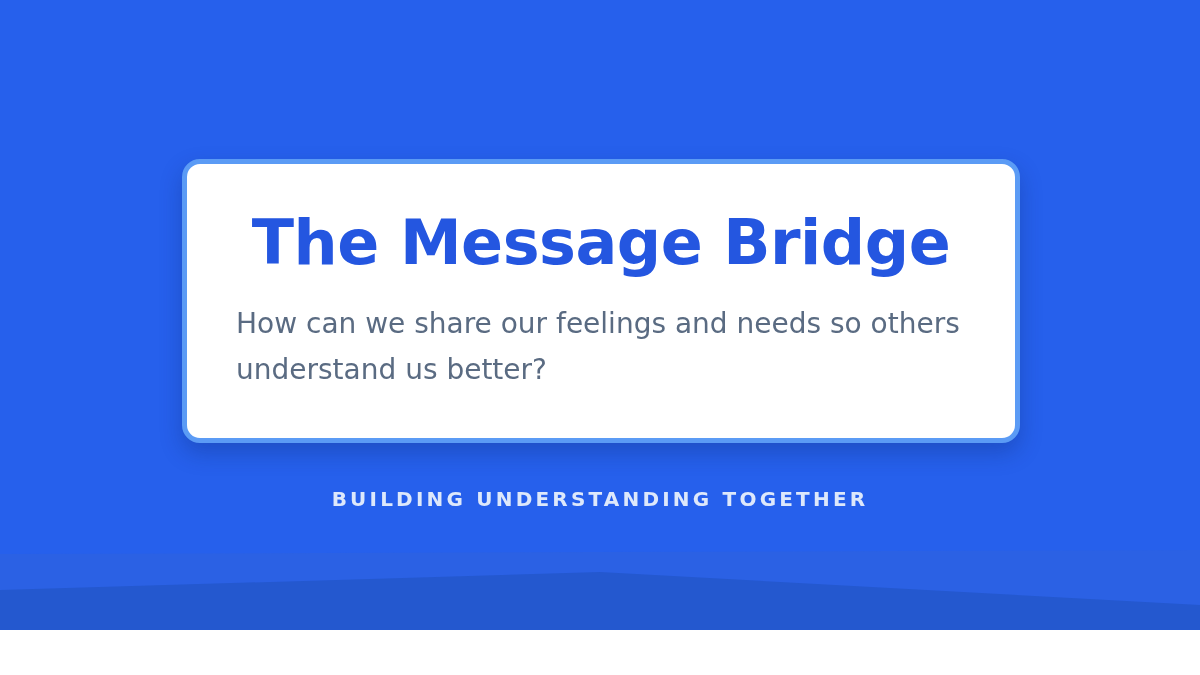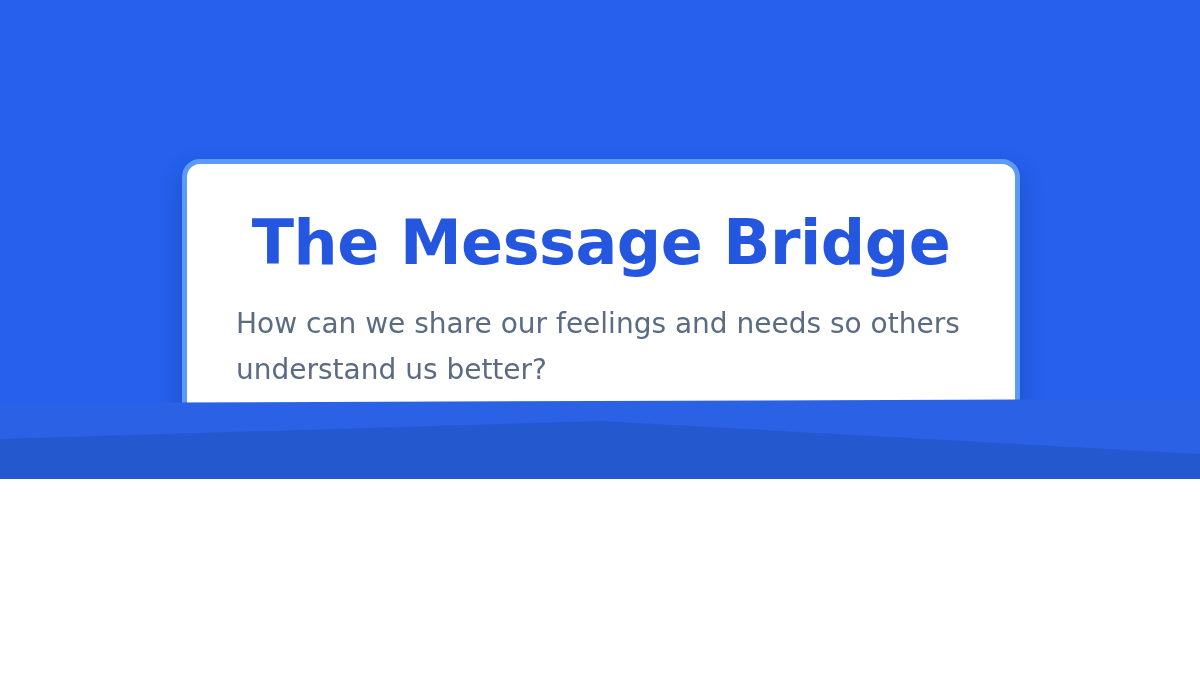--- a/index.html
+++ b/index.html
@@ -9,21 +9,21 @@
   body {
     width: 1200px;
     height: 675px;
     overflow: hidden;
     font-family: "DejaVu Sans", sans-serif;
   }
 
   #slide {
     position: relative;
     width: 1200px;
-    height: 479px;
+    height: 630px;
     background: #2660ec;
     overflow: hidden;
   }
 
   
   #waves {
     position: absolute;
     left: 0;
     bottom: 0;
     width: 1200px;
@@ -87,19 +87,20 @@
 </head>
 <body>
 
 <div id="slide">
 
   <div id="card">
     <h1 id="card-title">The Message Bridge</h1>
     <p id="card-subtitle">How can we share our feelings and needs so others understand us better?</p>
   </div>
 
+  <div id="footer-tagline">BUILDING UNDERSTANDING TOGETHER</div>
 
   <svg id="waves" viewBox="0 0 1200 110" preserveAspectRatio="none" xmlns="http://www.w3.org/2000/svg">
     <polygon points="0,34 1200,30 1200,110 0,110" fill="#2b61e4"></polygon>
     <polygon points="0,70 600,52 1200,85 1200,110 0,110" fill="#2458cf"></polygon>
   </svg>
 
 </div>
 
 </body></html>

